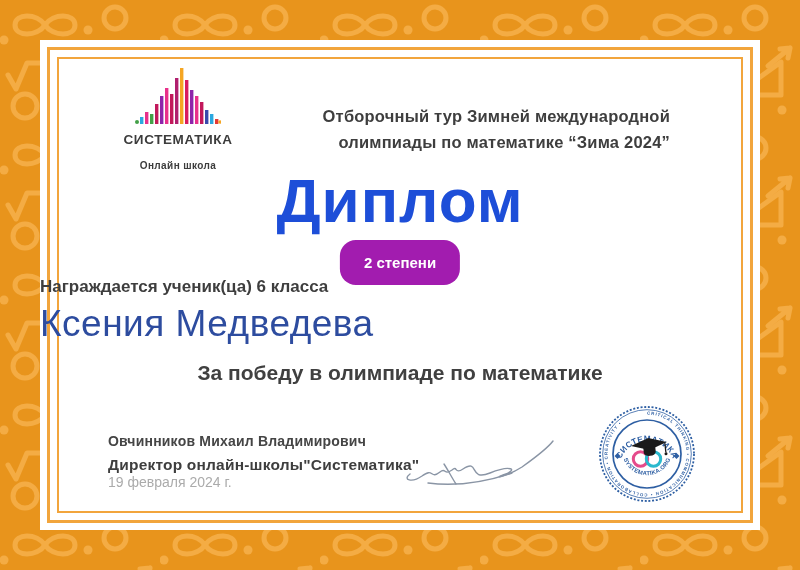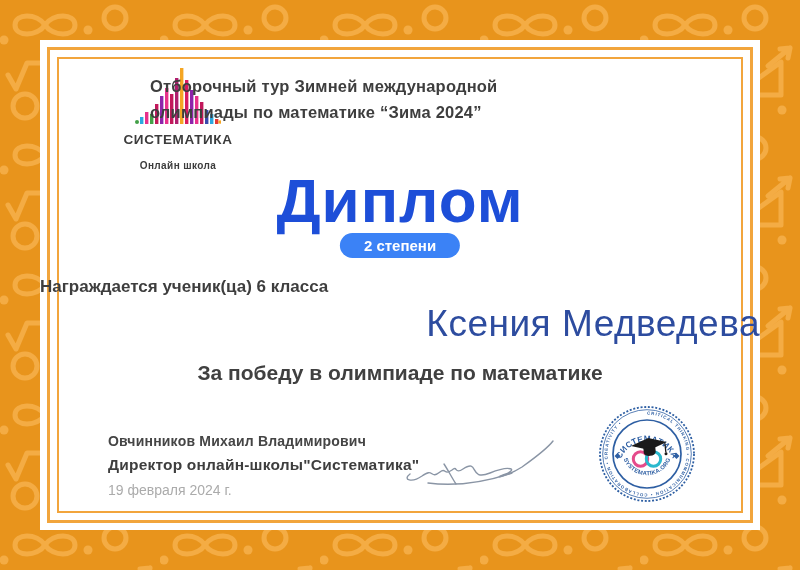--- a/index.html
+++ b/index.html
@@ -12,43 +12,43 @@
     position:absolute;left:40px;top:40px;width:720px;height:490px;
     background:#ffffff;
   }
   .frame-outer{position:absolute;left:7px;top:7px;right:7px;bottom:7px;border:3px solid #F2A53C;pointer-events:none;}
   .frame-inner{position:absolute;left:17px;top:17px;right:17px;bottom:17px;border:2px solid #F2A53C;pointer-events:none;}
 
   .logo{position:absolute;left:55px;top:24px;width:166px;text-align:center;}
   .logo-brand{font-size:13.5px;font-weight:bold;letter-spacing:.6px;color:#3C3C3C;margin-top:2px;}
   .logo-sub{font-size:10px;font-weight:bold;color:#3C3C3C;margin-top:13px;letter-spacing:.4px;}
 
-  .header{position:absolute;left:110px;top:34px;width:520px;text-align:left;
+  .header{position:absolute;left:110px;top:64px;width:520px;text-align:right;
     font-size:16.5px;line-height:1.55;font-weight:bold;color:#3E3E3E;letter-spacing:.2px;}
 
   .title{position:absolute;left:0;top:125px;width:720px;text-align:center;
     font-size:62px;font-weight:bold;color:#1d4ed8;letter-spacing:1px;}
 
-  .badge{position:absolute;left:50%;top:193px;transform:translateX(-50%);
-    background:#3b82f6;color:#ffffff;font-size:15px;font-weight:bold;
-    padding:4px 24px;border-radius:16px;white-space:nowrap;}
+  .badge{position:absolute;left:50%;top:200px;transform:translateX(-50%);
+    background:#a21caf;color:#ffffff;font-size:15px;font-weight:bold;
+    padding:14px 24px;border-radius:16px;white-space:nowrap;}
 
   .award-line{position:absolute;left:0;top:237px;width:720px;text-align:left;
     font-size:17px;font-weight:bold;color:#3E3E3E;}
 
-  .recipient{position:absolute;left:0;top:263px;width:720px;text-align:right;
+  .recipient{position:absolute;left:0;top:263px;width:720px;text-align:left;
     font-size:37px;color:#2D4C9F;letter-spacing:.5px;}
 
   .reason{position:absolute;left:0;top:321px;width:720px;text-align:center;
     font-size:21px;font-weight:bold;color:#404040;}
 
   .signer{position:absolute;left:68px;top:393px;width:330px;}
   .signer-name{font-size:14px;font-weight:bold;color:#454545;letter-spacing:.2px;}
   .signer-role{font-size:15.5px;font-weight:bold;color:#3E3E3E;margin-top:7px;letter-spacing:.2px;}
-  .signer-date{font-size:14px;color:#ABABAB;margin-top:8px;}
+  .signer-date{font-size:14px;color:#ABABAB;margin-top:0;}
 
   .signature{position:absolute;left:360px;top:388px;width:160px;height:62px;}
   .seal{position:absolute;left:557px;top:364px;width:100px;height:100px;}
 </style>
 </head>
 <body>
 
 <div class="stage">
 
   <svg class="bg-svg" width="800" height="570" aria-hidden="true">

